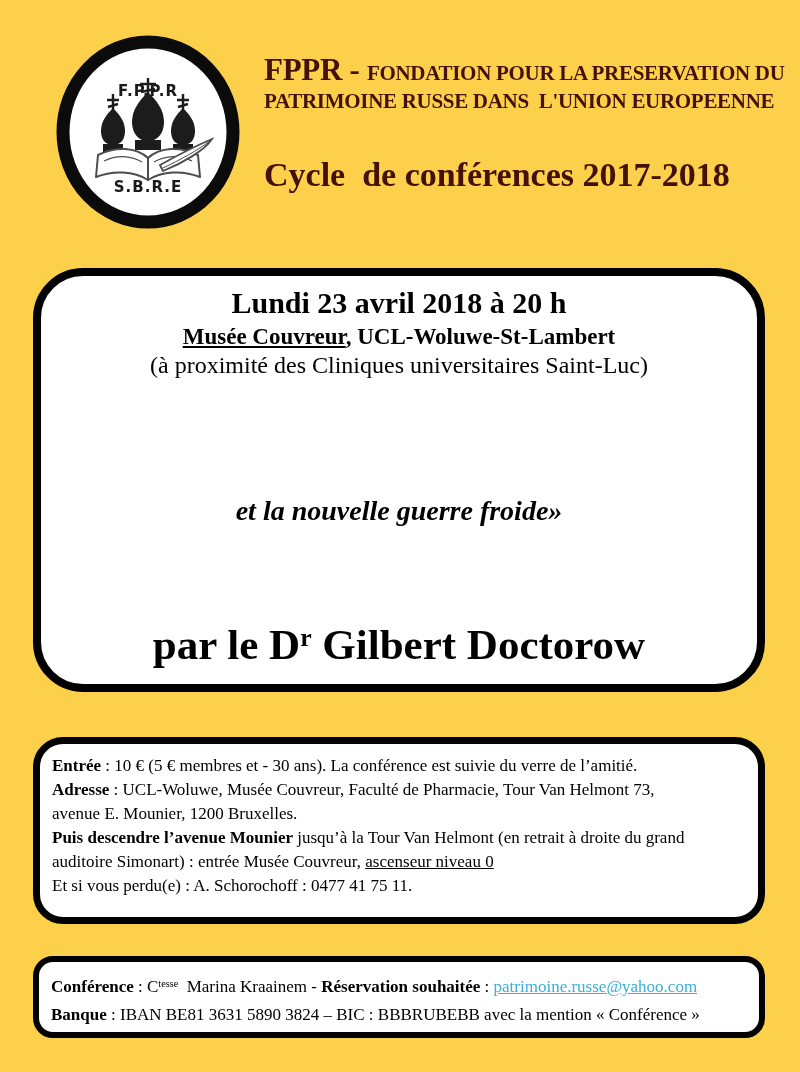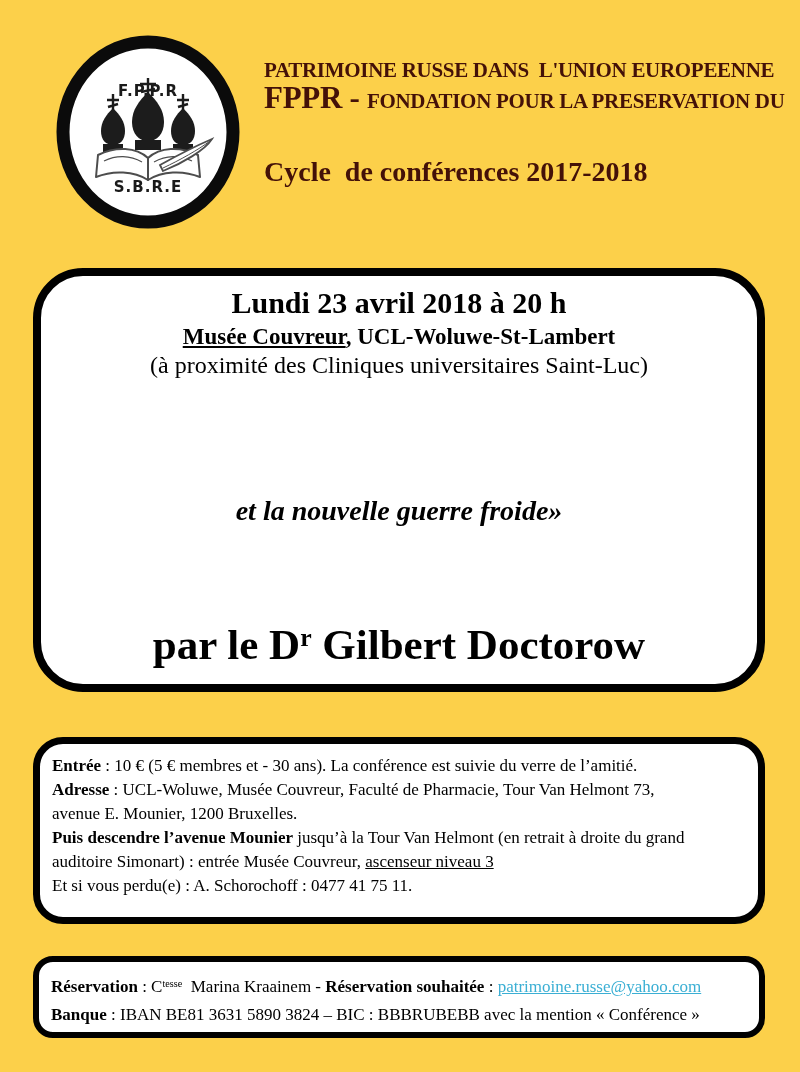--- a/index.html
+++ b/index.html
@@ -22,21 +22,21 @@
   .logo{position:absolute;left:56px;top:34px;width:184px;height:196px;}
   .org{
     position:absolute;left:264px;top:56px;width:496px;
     color:var(--maroon);font-weight:bold;
     font-size:21px;line-height:28px;letter-spacing:-0.3px;
   }
   .org .line{white-space:pre;}
   .org .lg{font-size:31px;}
   .cycle{
     position:absolute;left:264px;top:156px;
-    color:var(--maroon);font-weight:bold;font-size:28px;white-space:pre;
+    color:var(--maroon);font-weight:bold;font-size:34px;white-space:pre;
   }
   
   .box{position:absolute;left:33px;width:732px;background:#fff;border:8px solid #000;}
   .event-box{top:268px;height:424px;border-radius:50px;text-align:center;padding-top:8px;}
   .info-box{top:737px;height:187px;border-width:7px;border-radius:30px;
             text-align:left;padding:10px 22px 0 12px;font-size:17px;line-height:24px;}
   .contact-box{top:956px;height:82px;border-width:6px;border-radius:20px;
             text-align:left;padding:12px 10px 0 12px;font-size:17px;line-height:26px;}
   
   .date{font-size:30px;font-weight:bold;line-height:38px;white-space:pre;}
@@ -87,22 +87,22 @@
 
       <g stroke="#4d4d4d" fill="#ffffff">
         <path d="M104,131 C122,121 142,111 156,105 C149,116 127,129 107,137 Z" stroke-width="1.8"></path>
         <path d="M107,134 C124,126 142,116 154,107" fill="none" stroke-width="1"></path>
       </g>
       <text x="92" y="158" text-anchor="middle" font-family="DejaVu Sans, sans-serif" font-size="15" font-weight="bold" letter-spacing="1" fill="#1a1a1a">S.B.R.E</text>
     </svg>
   </div>
 
   <div class="org">
+    <div class="line"><span class="lg">FPPR - </span><span>FONDATION POUR LA PRESERVATION DU</span></div>
     <div class="line"><span>PATRIMOINE RUSSE DANS  L'UNION EUROPEENNE</span></div>
-    <div class="line"><span class="lg">FPPR - </span><span>FONDATION POUR LA PRESERVATION DU</span></div>
   </div>
 
   <div class="cycle">Cycle  de conférences 2017-2018</div>
 
   <div class="box event-box">
     <div class="date">Lundi 23 avril 2018 à 20 h</div>
     <div class="venue"><span class="u">Musée Couvreur</span><span>, UCL-Woluwe-St-Lambert</span></div>
     <div class="proximity">(à proximité des Cliniques universitaires Saint-Luc)</div>
     <div class="quote">
       <div>et la nouvelle guerre froide»</div>
@@ -112,22 +112,22 @@
       <div>Observateur international aux élections présidentielles russes</div>
       <div><span>D</span><span class="sup">r</span><span> en histoire russe de Columbia University, diplômé de Harvard College</span></div>
     </div>
   </div>
 
   <div class="box info-box">
     <div class="line"><span class="b">Entrée</span><span> : 10 € (5 € membres et - 30 ans). La conférence est suivie du verre de l’amitié.</span></div>
     <div class="line"><span class="b">Adresse</span><span> : UCL-Woluwe, Musée Couvreur, Faculté de Pharmacie, Tour Van Helmont 73,</span></div>
     <div class="line"><span>avenue E. Mounier, 1200 Bruxelles.</span></div>
     <div class="line"><span class="b">Puis descendre l’avenue Mounier</span><span> jusqu’à la Tour Van Helmont (en retrait à droite du grand</span></div>
-    <div class="line"><span>auditoire Simonart) : entrée Musée Couvreur, </span><span class="u">ascenseur niveau 3</span></div>
+    <div class="line"><span>auditoire Simonart) : entrée Musée Couvreur, </span><span class="u">ascenseur niveau 0</span></div>
     <div class="line"><span>Et si vous perdu(e) : A. Schorochoff : 0477 41 75 11.</span></div>
   </div>
 
   <div class="box contact-box">
-    <div class="line"><span class="b">Réservation</span><span> : C</span><span class="sup">tesse</span><span>  Marina Kraainem - </span><span class="b">Réservation souhaitée</span><span> : </span><a class="link" href="#">patrimoine.russe@yahoo.com</a></div>
+    <div class="line"><span class="b">Conférence</span><span> : C</span><span class="sup">tesse</span><span>  Marina Kraainem - </span><span class="b">Réservation souhaitée</span><span> : </span><a class="link" href="#">patrimoine.russe@yahoo.com</a></div>
     <div class="line"><span class="b">Banque</span><span> : IBAN BE81 3631 5890 3824 – BIC : BBBRUBEBB avec la mention « Conférence »</span></div>
   </div>
 
 </div>
 
 </body></html>

